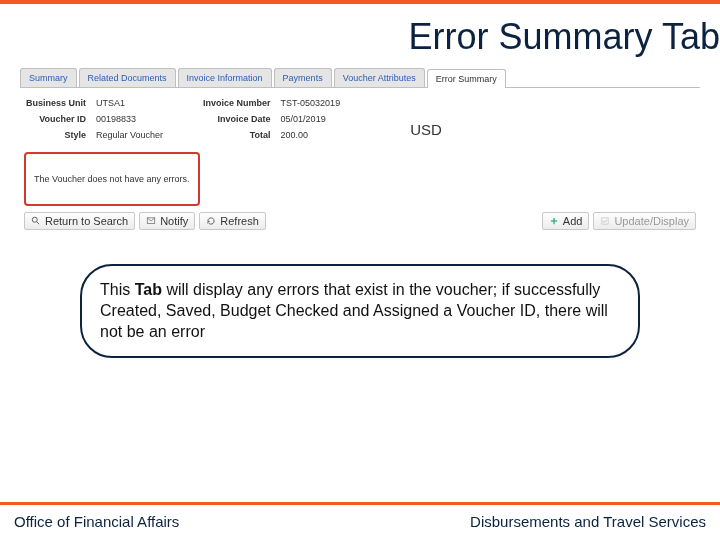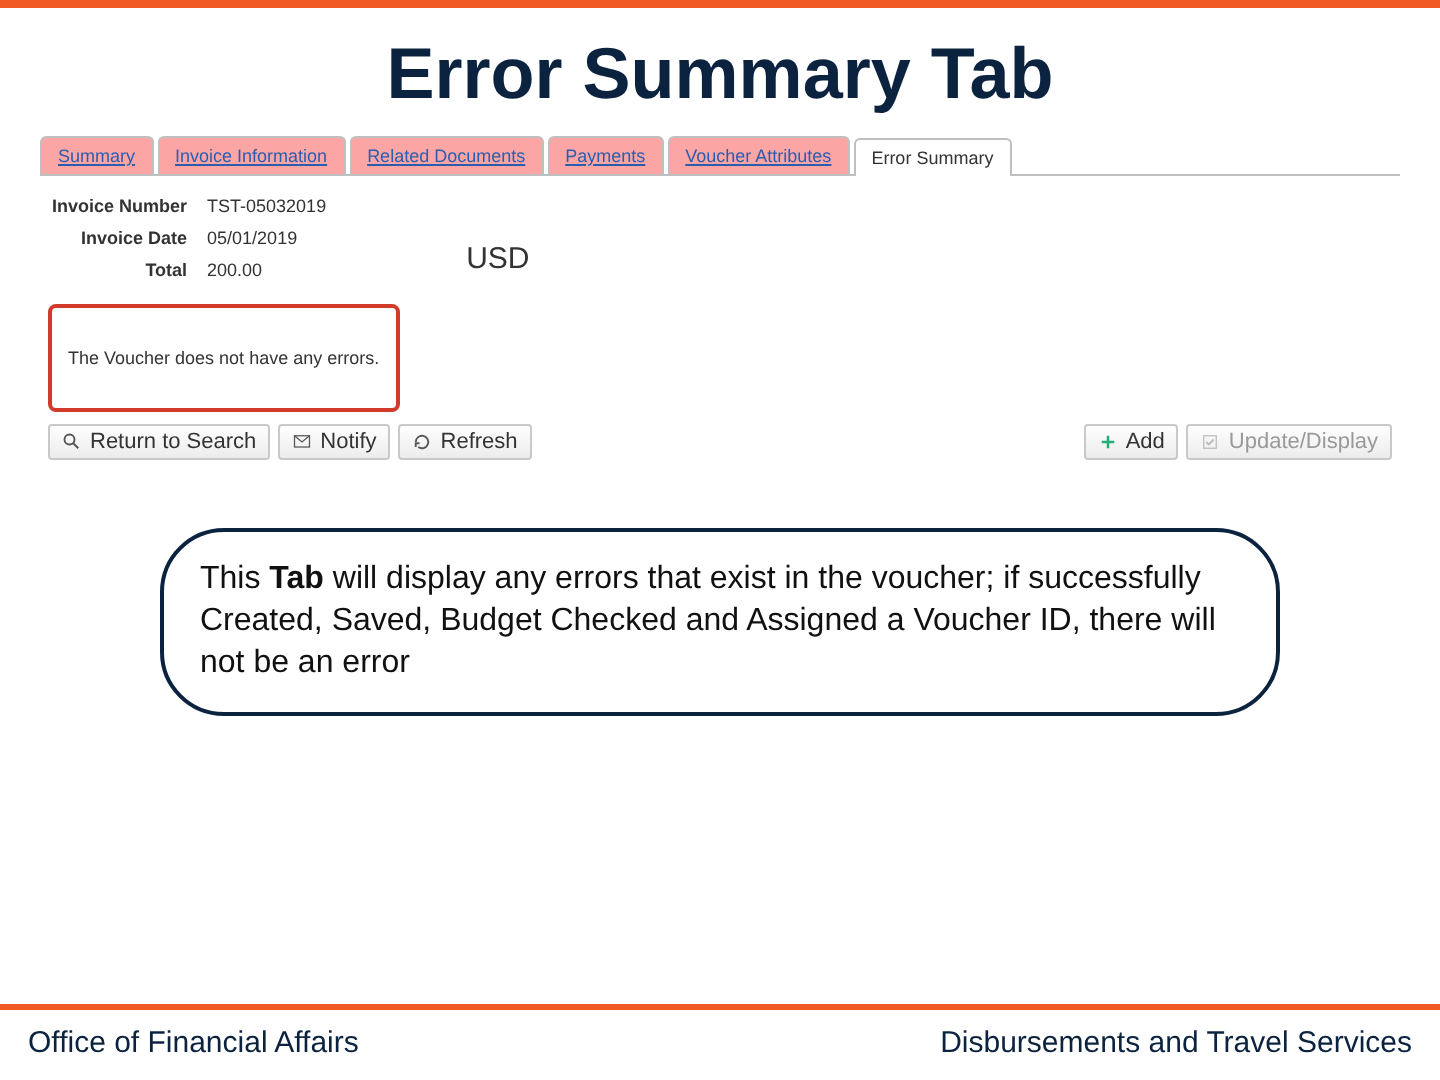--- a/index.html
+++ b/index.html
@@ -5,24 +5,24 @@
   * { box-sizing: border-box; margin: 0; padding: 0; }
   html, body { width: 720px; height: 540px; font-family: Arial, sans-serif; background: #fff; overflow: hidden; }
   .slide { width: 720px; height: 540px; position: relative; display: flex; flex-direction: column; }
   .topbar { background: #0c2340; height: 32px; display: flex; align-items: center; justify-content: space-between; padding: 0 14px; }
   .brand { display: flex; align-items: baseline; gap: 6px; }
   .brand-pre { color: #fff; font-size: 7px; letter-spacing: 0.2px; }
   .brand-main { color: #fff; font-size: 14px; font-weight: bold; }
   .brand-sub { color: #fff; font-size: 14px; font-weight: normal; margin-left: 2px; }
   .pagenum { color: #9aa6b2; font-size: 12px; }
   .orange { height: 4px; background: #f15a22; }
-  .title { text-align: center; font-size: 36px; color: #0c2340; margin: 12px 0 10px; font-weight: bold; }
+  .title { text-align: right; font-size: 36px; color: #0c2340; margin: 12px 0 10px; font-weight: normal; }
   .app { margin: 0 20px; font-size: 10px; color: #333; }
   .tabs { display: flex; border-bottom: 1px solid #bfbfbf; }
-  .tab { padding: 4px 8px; border: 1px solid #bfbfbf; border-bottom: none; background: #fca5a5; margin-right: 2px; font-size: 9px; color: #2a5db0; text-decoration: underline; border-radius: 3px 3px 0 0; cursor: pointer; }
+  .tab { padding: 4px 8px; border: 1px solid #bfbfbf; border-bottom: none; background: #e5e5e5; margin-right: 2px; font-size: 9px; color: #2a5db0; border-radius: 3px 3px 0 0; cursor: pointer; }
   .tab.active { background: #fff; color: #333; text-decoration: none; position: relative; top: 1px; }
   .fields { display: flex; padding: 10px 6px 6px; gap: 40px; }
   .col { display: grid; grid-template-columns: auto auto; column-gap: 10px; row-gap: 6px; align-items: center; }
   .lbl { font-weight: bold; font-size: 9px; text-align: right; }
   .val { font-size: 9px; }
   .currency { font-size: 15px; margin-left: 30px; }
   .col3 { display:flex; align-items:flex-end; padding-bottom:2px;}
   .msgbox { border: 2px solid #d23a2a; border-radius: 4px; padding: 20px 8px; margin: 6px 4px; font-size: 9px; color: #333; width: fit-content; }
   .actionbar { display: flex; justify-content: space-between; margin: 4px 4px 0; }
   .actions-left, .actions-right { display: flex; gap: 4px; }
@@ -39,28 +39,36 @@
 <body>
 <div class="slide">
 
 <div class="orange"></div>
 
 <h1 class="title">Error Summary Tab</h1>
 
 <div class="app">
   <div class="tabs">
     <div class="tab">Summary</div>
+    <div class="tab">Related Documents</div>
     <div class="tab">Invoice Information</div>
-    <div class="tab">Related Documents</div>
     <div class="tab">Payments</div>
     <div class="tab">Voucher Attributes</div>
     <div class="tab active">Error Summary</div>
   </div>
 
   <div class="fields">
+    <div class="col">
+      <span class="lbl">Business Unit</span>
+      <span class="val">UTSA1</span>
+      <span class="lbl">Voucher ID</span>
+      <span class="val">00198833</span>
+      <span class="lbl">Style</span>
+      <span class="val">Regular Voucher</span>
+    </div>
     <div class="col">
       <span class="lbl">Invoice Number</span>
       <span class="val">TST-05032019</span>
       <span class="lbl">Invoice Date</span>
       <span class="val">05/01/2019</span>
       <span class="lbl">Total</span>
       <span class="val">200.00</span>
     </div>
     <div class="col3">
       <span class="currency">USD</span>

